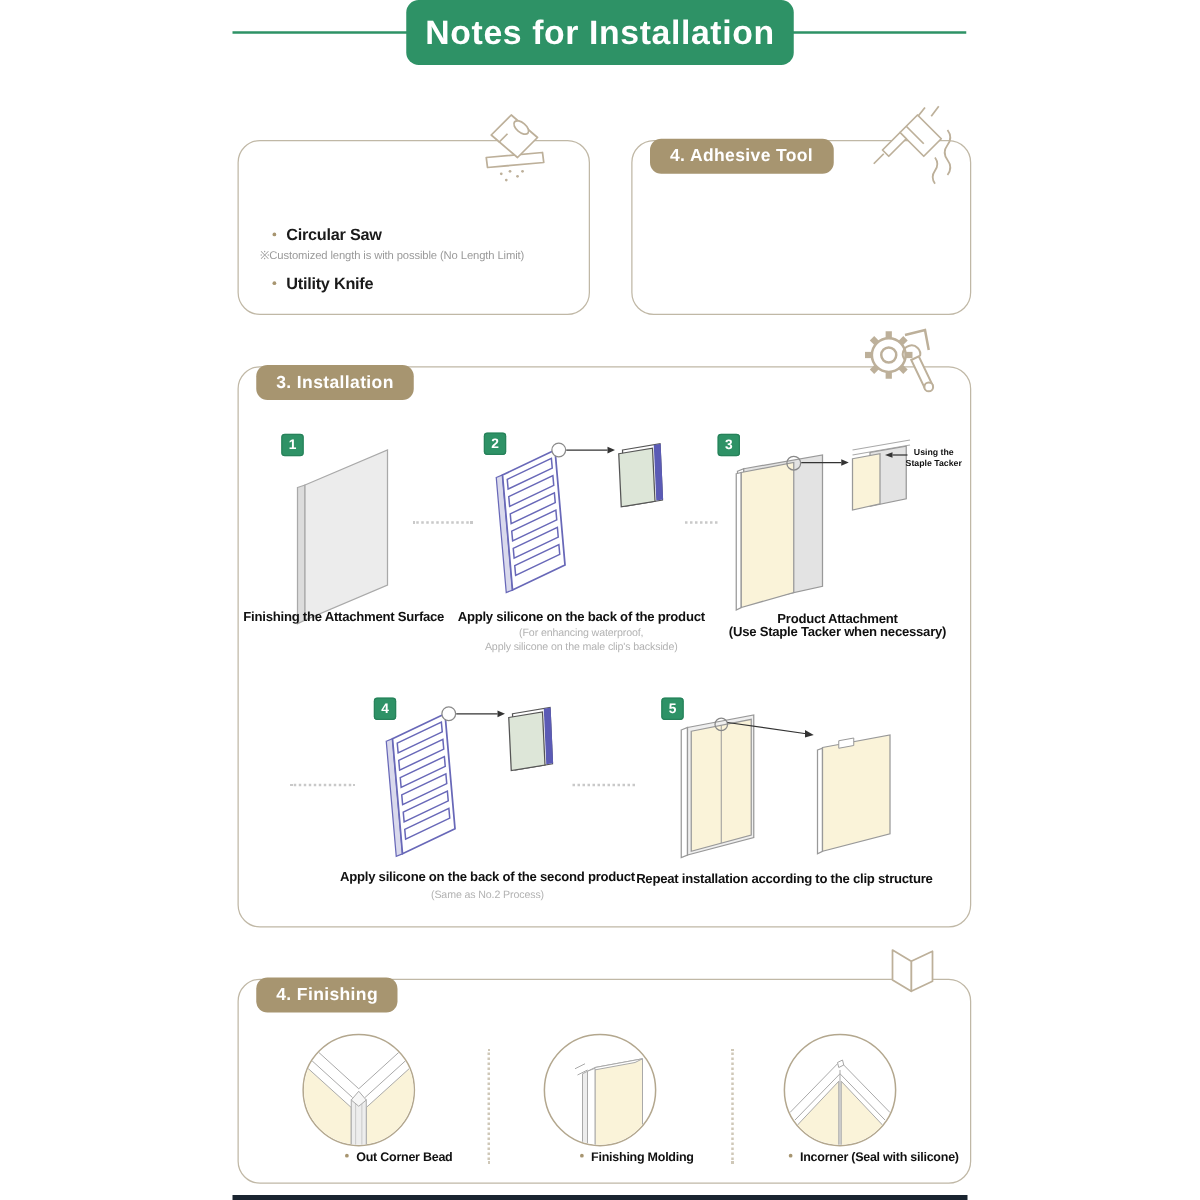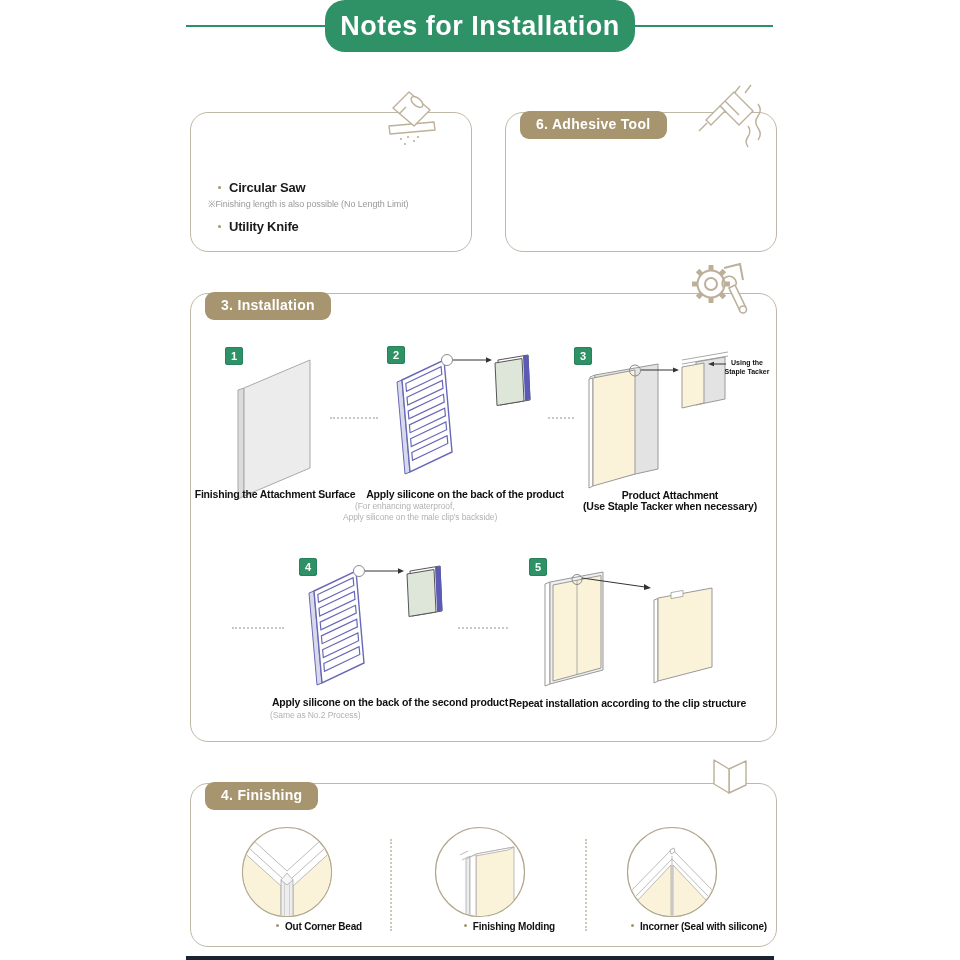--- a/index.html
+++ b/index.html
@@ -2,42 +2,42 @@
 <html><head>
 <meta charset="utf-8">
 <style>
   html,body{margin:0;padding:0;background:#fff;}
   .page{position:relative;width:960px;height:960px;background:#fff;overflow:hidden;
         font-family:"Liberation Sans",sans-serif;}
 
   
   .hline{position:absolute;left:186px;top:25px;width:587px;border-top:2px solid #2e9266;}
   .title{position:absolute;left:325px;top:0;width:310px;height:52px;background:#2e9266;
-         border-radius:20px;color:#fff;font-weight:bold;font-size:27px;line-height:52px;
+         border-radius:10px;color:#fff;font-weight:bold;font-size:27px;line-height:52px;
          text-align:center;letter-spacing:.5px;}
 
   
   .box{position:absolute;border:1px solid #c0b8a6;border-radius:18px;background:#fff;}
   .seclabel{position:absolute;background:#a79570;color:#fff;font-weight:bold;font-size:14px;
             padding:5px 16px 7px;border-radius:9px;letter-spacing:.3px;}
 
   
   .items{position:absolute;}
   .item{font-weight:bold;font-size:13px;color:#1a1a1a;margin-bottom:5px;letter-spacing:-.2px;margin-top:24px;}
   .item::before{content:"";display:inline-block;width:3px;height:3px;border-radius:50%;
                 background:#a79570;vertical-align:3px;margin-right:8px;}
   .note{position:absolute;font-size:9px;color:#9a9a9a;letter-spacing:-.1px;}
 
   
   .badge{position:absolute;width:18px;height:18px;background:#2e9266;border-radius:3px;
          box-shadow:inset 0 0 0 1px #27815a;color:#fff;font-weight:bold;font-size:11px;
          line-height:18px;text-align:center;}
   .cap{position:absolute;font-weight:bold;font-size:10.5px;color:#111;text-align:center;
        letter-spacing:-.2px;}
-  .sub{position:absolute;font-size:8.5px;color:#b2b2b2;text-align:left;letter-spacing:-.1px;}
+  .sub{position:absolute;font-size:8.5px;color:#b2b2b2;text-align:center;letter-spacing:-.1px;}
   .ann{position:absolute;font-weight:bold;font-size:7px;line-height:9px;color:#111;text-align:center;}
   .hdots{position:absolute;border-top:2px dotted #c9c9c9;}
   .vdash{position:absolute;width:0;height:92px;border-left:2px dotted #cfc8b8;}
 
   
   .fcap{position:absolute;top:921px;font-weight:bold;font-size:10px;color:#111;text-align:right;
         letter-spacing:-.2px;}
   .fcap::before{content:"";display:inline-block;width:3px;height:3px;border-radius:50%;
                 background:#a79570;vertical-align:3px;margin-right:6px;}
 
@@ -65,24 +65,24 @@
         <circle cx="32" cy="49" r="1.1"></circle>
       <circle cx="38" cy="53" r="1.1"></circle>
         <circle cx="29" cy="56" r="1.1"></circle>
       <circle cx="42" cy="49" r="1.1"></circle>
     </g>
   </svg>
   <div class="items" style="left:218px;top:156px">
     <div class="item">Circular Saw</div>
     <div class="item">Utility Knife</div>
   </div>
-  <div class="note" style="left:208px;top:197px">※Finishing length is also possible (No Length Limit)</div>
+  <div class="note" style="left:208px;top:197px">※Customized length is with possible (No Length Limit)</div>
 
   <section class="box" style="left:505px;top:112px;width:270px;height:138px"></section>
-  <div class="seclabel" style="left:520px;top:111px">6. Adhesive Tool</div>
+  <div class="seclabel" style="left:520px;top:111px">4. Adhesive Tool</div>
   <svg class="gfx" style="left:696px;top:84px" width="68" height="70" viewBox="0 0 68 70">
     <g stroke="#bdb09a" stroke-width="1.4" fill="#fff" stroke-linejoin="round">
       <line x1="44" y1="2" x2="36" y2="12"></line>
       <line x1="55" y1="1" x2="49" y2="9"></line>
       <polygon points="38,8 57,27 43,41 24,22"></polygon>
       <line x1="29" y1="17" x2="43" y2="31"></line>
       <polygon points="24,22 29,27 15,41 10,36"></polygon>
       <line x1="11" y1="39" x2="3" y2="47"></line>
       <path d="M62,20 c3,4 3,8 0,12 c-3,4 -3,8 0,12 c3,4 3,8 0,12" fill="none"></path>
       <path d="M52,42 c2.5,3.5 2.5,7 0,10.5 c-2.5,3.5 -2.5,7 0,10.5" fill="none"></path>
@@ -135,21 +135,21 @@
     </g>
     <circle cx="57" cy="10" r="5.5" fill="#fff" stroke="#8a8a8a"></circle>
     <line x1="63" y1="10" x2="96" y2="10" stroke="#333"></line>
     <polygon points="96,7.3 102,10 96,12.7" fill="#333"></polygon>
     <polygon points="108,10 138,5 140,50 110,55" fill="#fff" stroke="#555"></polygon>
     <polygon points="133,5.9 138.5,5 140.5,49.5 135,50.4" fill="#5b5bb5"></polygon>
     <polygon points="105,13 132,8.5 134,51 107,55.5" fill="#dde6d8" stroke="#555"></polygon>
   </svg>
   <div class="cap" style="left:355px;top:488px;width:220px">Apply silicone on the back of the product</div>
   <div class="sub" style="left:355px;top:501px;width:220px">(For enhancing waterproof,</div>
-  <div class="sub" style="left:343px;top:512px;width:220px">Apply silicone on the male clip's backside)</div>
+  <div class="sub" style="left:355px;top:512px;width:220px">Apply silicone on the male clip's backside)</div>
 
   <div class="hdots" style="left:548px;top:417px;width:26px"></div>
 
   <div class="badge" style="left:574px;top:347px">3</div>
   <svg class="gfx" style="left:578px;top:347px" width="190" height="145" viewBox="0 0 190 145">
     <polygon points="12,30 17,28 17,136 12,138" fill="#fff" stroke="#999"></polygon>
     <polygon points="17,28 80,17 80,122 17,136" fill="#e3e3e3" stroke="#999"></polygon>
     <polygon points="11,32 15,31 15,139 11,141" fill="#fff" stroke="#999"></polygon>
     <polygon points="15,31 57,23 57,127 15,139" fill="#faf3d9" stroke="#999"></polygon>
     <circle cx="57" cy="23.5" r="5.5" fill="none" stroke="#888"></circle>

